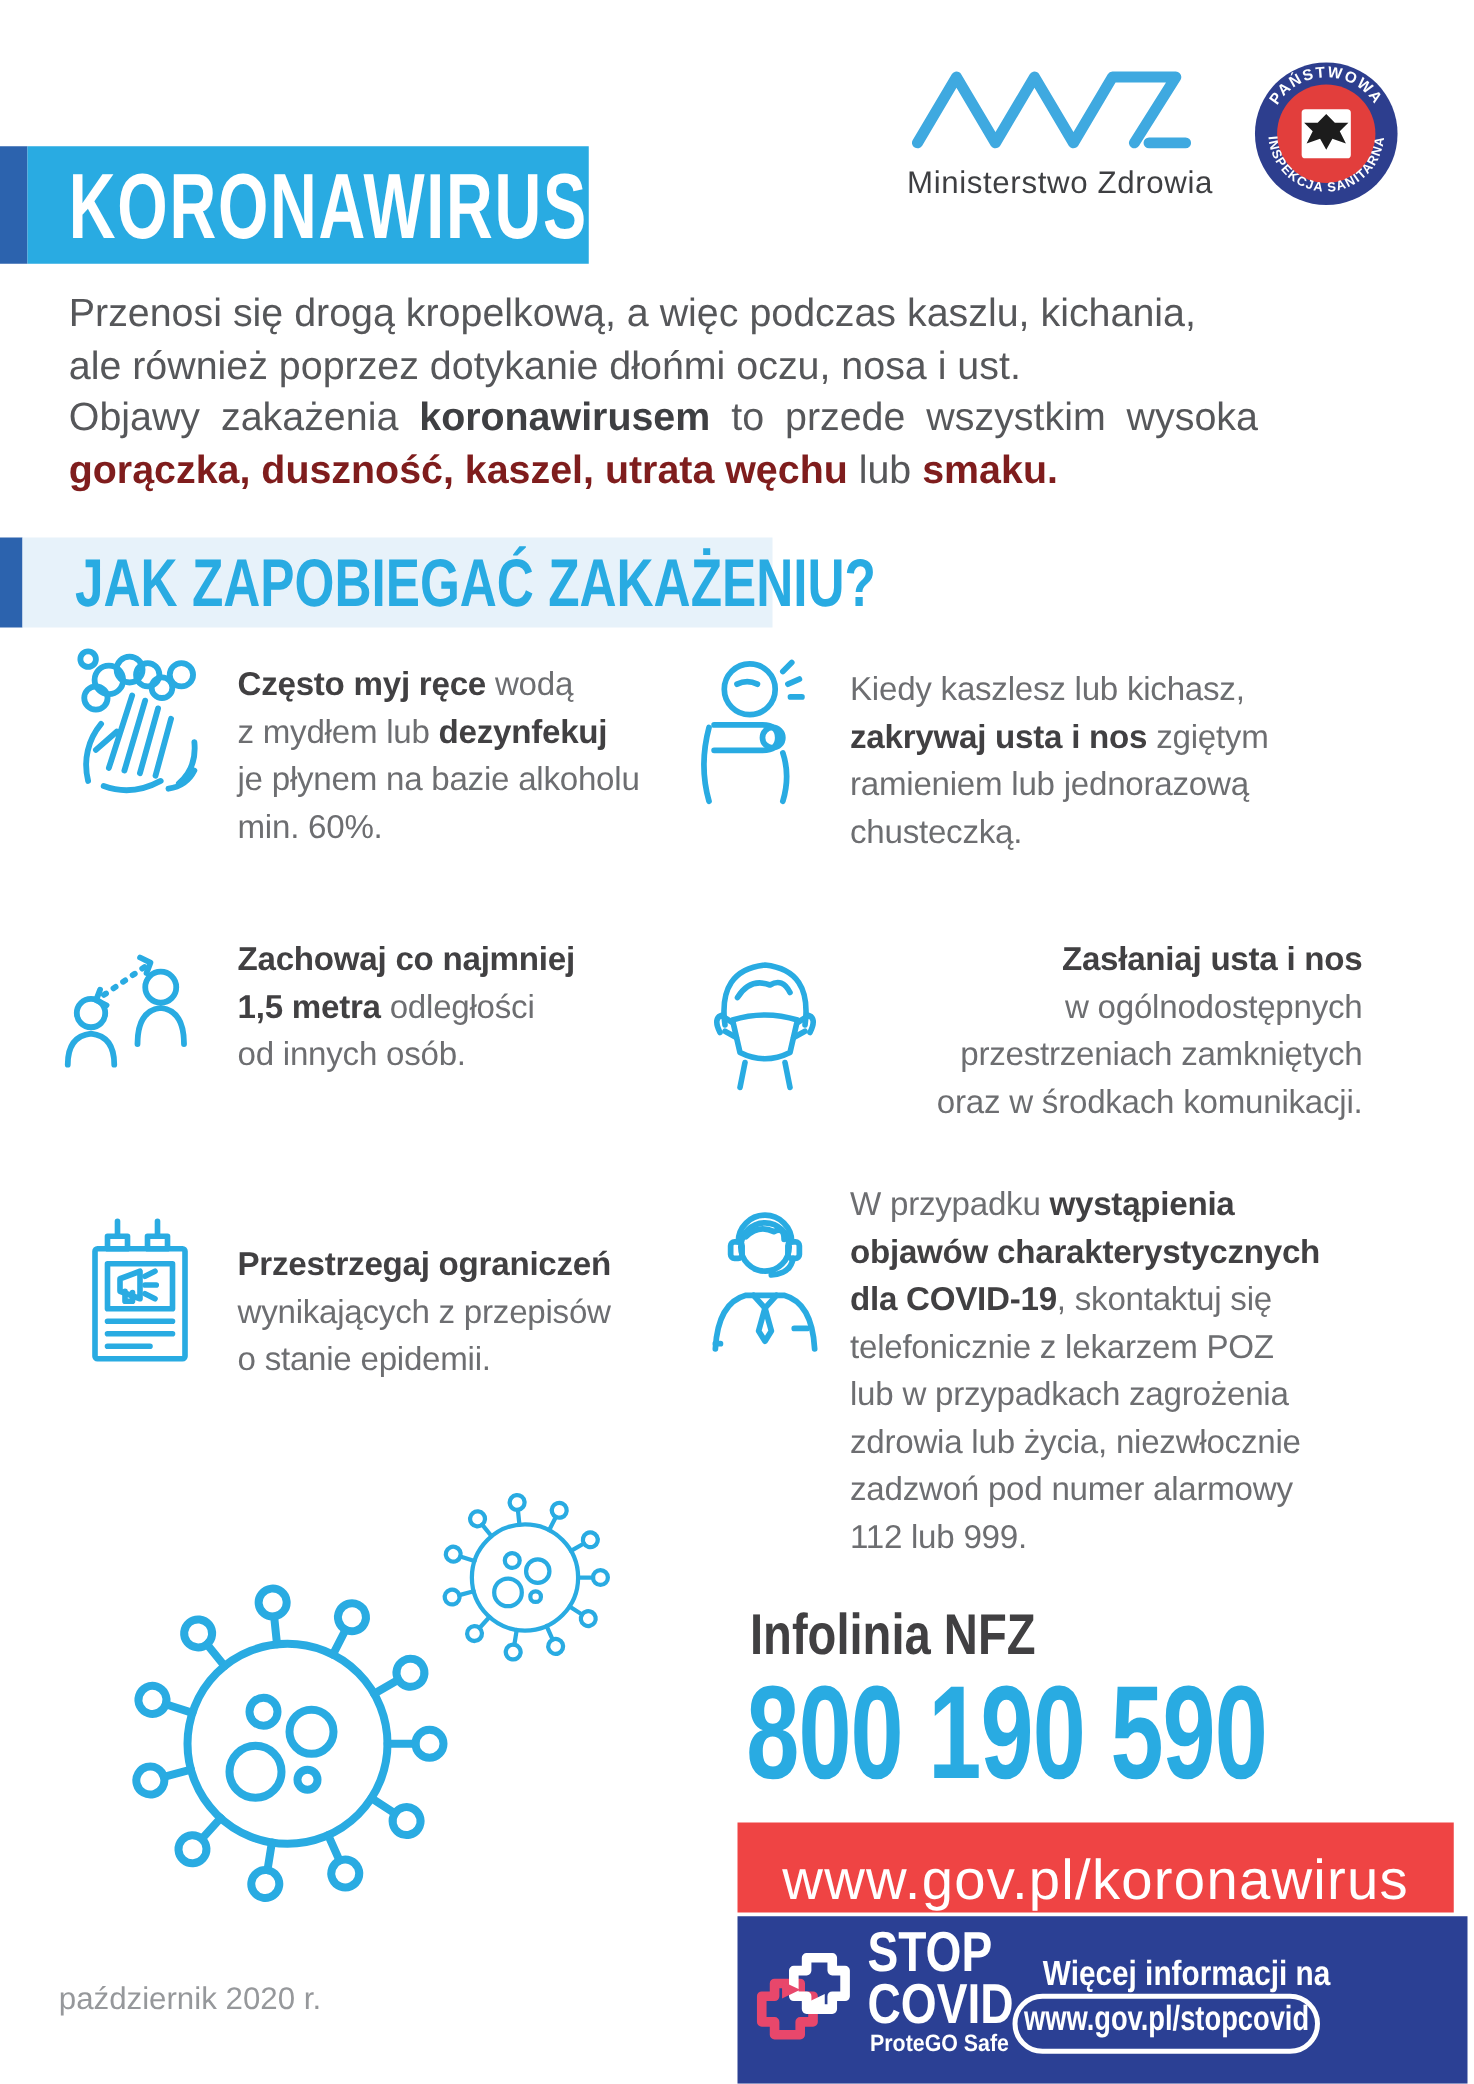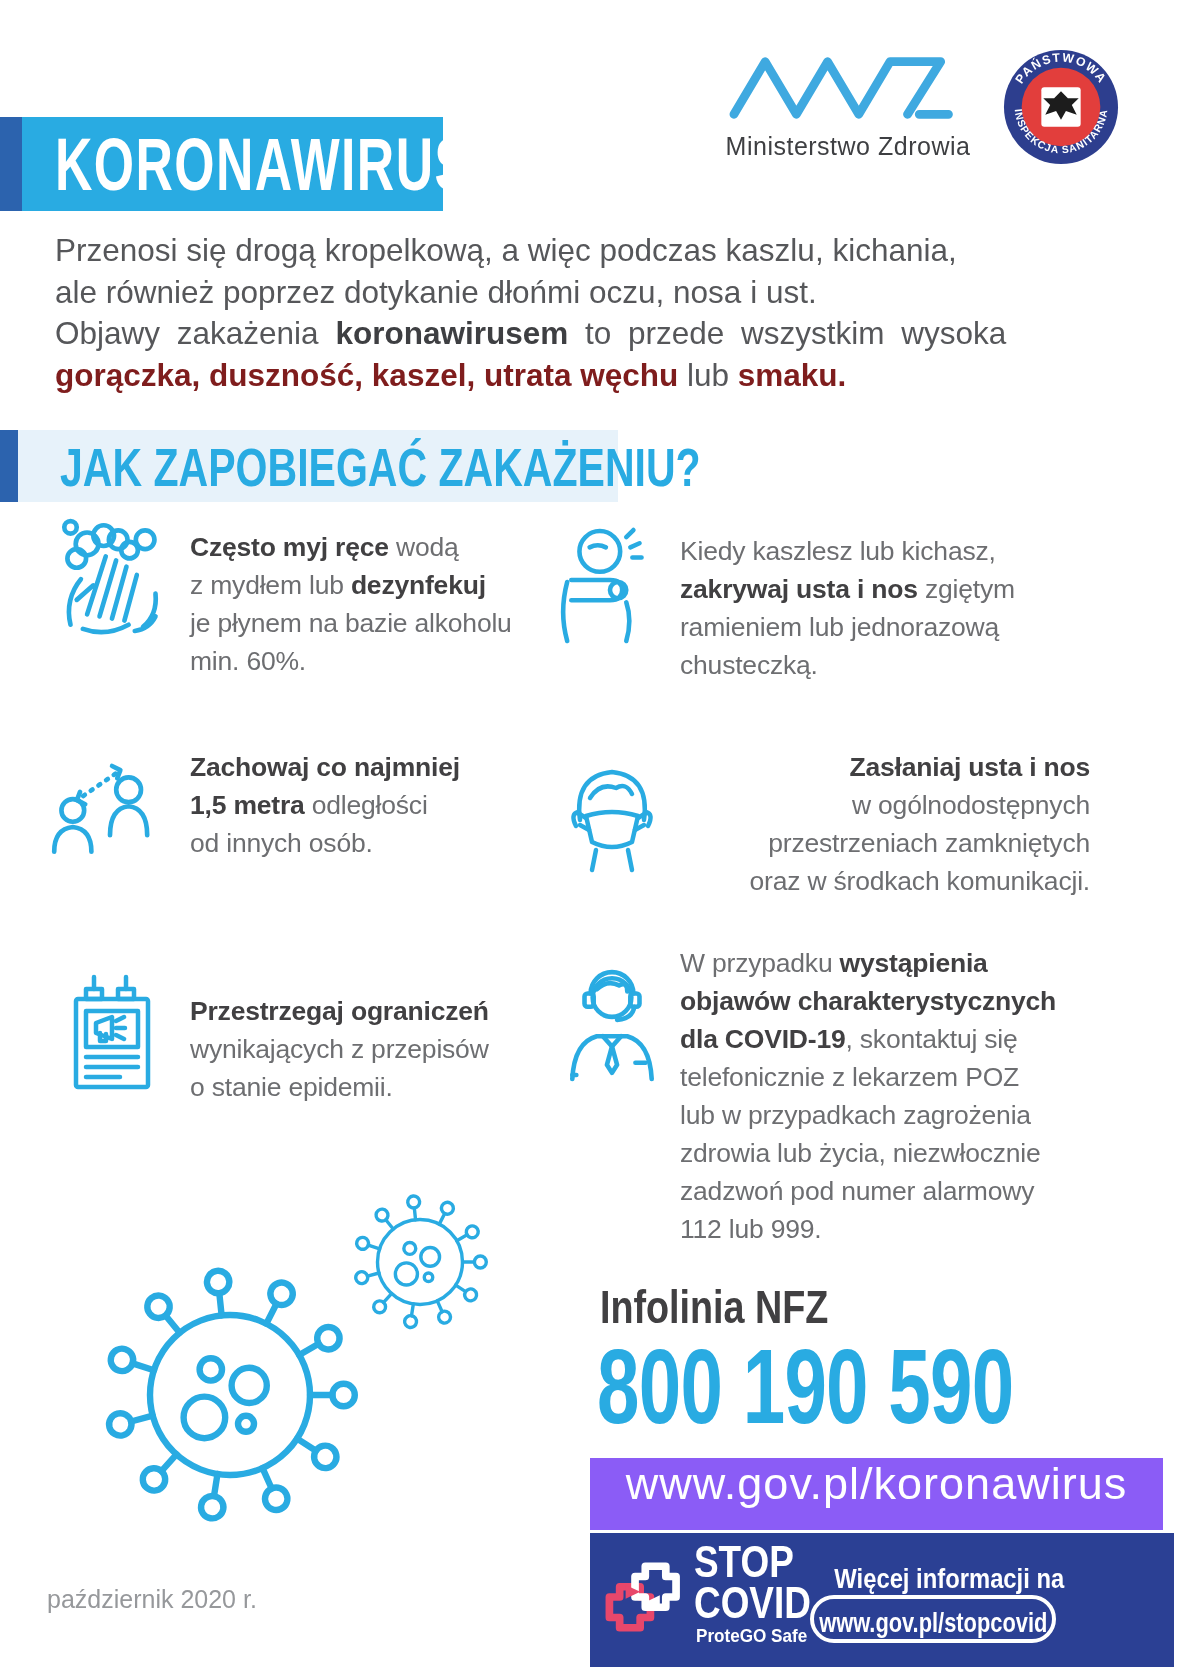--- a/index.html
+++ b/index.html
@@ -5,21 +5,21 @@
   html,body{margin:0;padding:0;background:#ffffff;}
   .page{position:relative;width:1179px;height:1667px;background:#ffffff;overflow:hidden;
         font-family:"Liberation Sans", sans-serif;}
   .abs{position:absolute;}
 
   
   .mz-label{position:absolute;left:718px;top:132px;width:260px;text-align:center;
             font-size:25px;color:#3E3F42;letter-spacing:.5px;}
   
   .title-accent{position:absolute;left:0;top:117px;width:22px;height:94px;background:#2C63AE;}
-  .title-banner{position:absolute;left:22px;top:117px;width:421px;height:94px;background:#29ABE2;}
+  .title-banner{position:absolute;left:22px;top:117px;width:421px;height:94px;background:#29ABE2;padding-left:28px;}
   .title-banner h1{margin:0;position:absolute;left:33px;top:0;height:94px;line-height:96px;
                    color:#ffffff;font-size:74px;font-weight:bold;letter-spacing:2px;
                    transform:scaleX(.70);transform-origin:left center;white-space:nowrap;}
 
   
   .intro{position:absolute;left:55px;top:210px;width:1012px;font-size:31.5px;line-height:41.5px;
          color:#56575A;margin-top:20px;}
   .intro .b{font-weight:bold;color:#3E3F42;}
   .intro .red{color:#7f1d1d;font-weight:bold;}
   .spread{word-spacing:8px;}
@@ -38,36 +38,36 @@
   .tip-text .b{font-weight:bold;color:#414042;}
 
   
   .nfz-label{position:absolute;left:600px;top:1280px;font-size:46px;font-weight:bold;color:#414042;
              transform:scaleX(.82);transform-origin:left center;white-space:nowrap;}
   .nfz-number{position:absolute;left:597px;top:1336px;font-size:106px;line-height:100px;
               font-weight:bold;color:#29ABE2;letter-spacing:-1px;
               transform:scaleX(.72);transform-origin:left center;white-space:nowrap;}
 
   
-  .url-banner{position:absolute;left:590px;top:1458px;width:573px;height:72px;background:#8b5cf6;
-              display:flex;align-items:flex-start;justify-content:center;}
+  .url-banner{position:absolute;left:590px;top:1458px;width:573px;height:72px;background:#ef4444;
+              display:flex;align-items:flex-end;justify-content:center;}
   .url-banner span{color:#ffffff;font-size:45px;letter-spacing:1px;}
 
   
   .footer{position:absolute;left:590px;top:1533px;width:584px;height:164px;background:#2B4094;}
   .stopcovid-logo{position:absolute;left:10px;top:14px;width:94px;height:100px;}
   .stop-word{position:absolute;left:104px;top:8px;color:#fff;font-weight:bold;font-size:45px;
              line-height:41px;transform:scaleX(.82);transform-origin:left top;white-space:nowrap;}
   .protego{position:absolute;left:106px;top:92px;color:#fff;font-weight:bold;font-size:19px;
            transform:scaleX(.9);transform-origin:left top;white-space:nowrap;}
   .more-info{position:absolute;left:224px;top:30px;width:240px;text-align:right;color:#fff;
              font-weight:bold;font-size:28px;white-space:nowrap;}
   .more-info span{display:inline-block;transform:scaleX(.85);transform-origin:center;}
   .pill{position:absolute;left:220px;top:62px;width:238px;height:40px;border:4px solid #ffffff;
-        border-radius:26px;display:flex;align-items:flex-end;justify-content:center;}
+        border-radius:26px;display:flex;align-items:flex-start;justify-content:center;}
   .pill span{color:#fff;font-weight:bold;font-size:28px;white-space:nowrap;
              display:inline-block;transform:scaleX(.78);}
 
   .date{position:absolute;left:47px;top:1585px;font-size:25px;color:#96989B;}
 
   .stroke-blue{stroke:#29ABE2;fill:none;stroke-width:4.5;stroke-linecap:round;stroke-linejoin:round;}
 </style>
 </head>
 <body>
 

